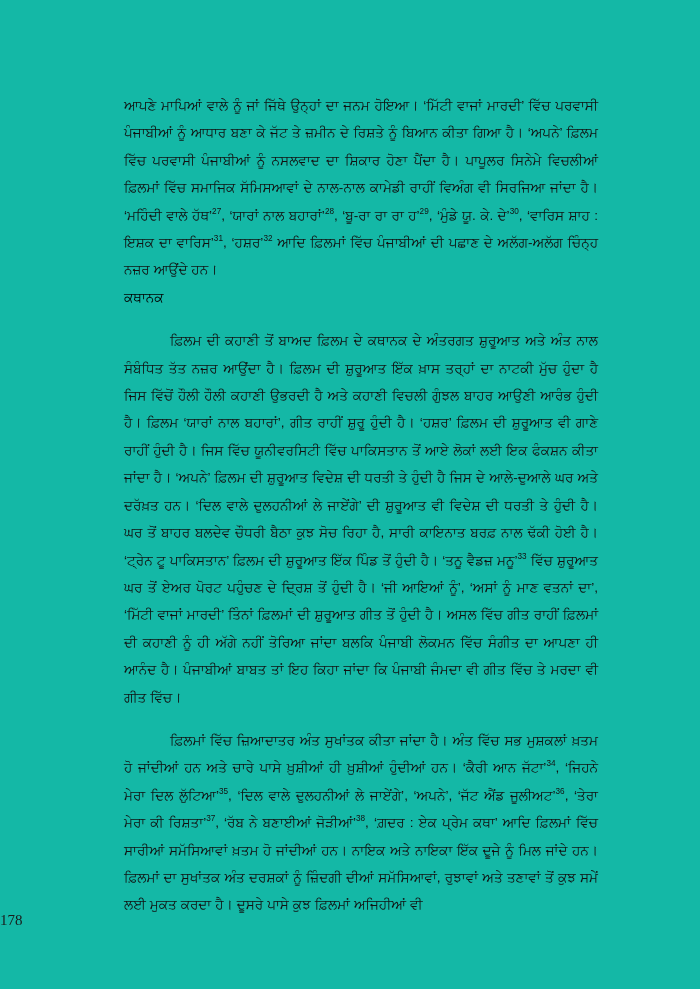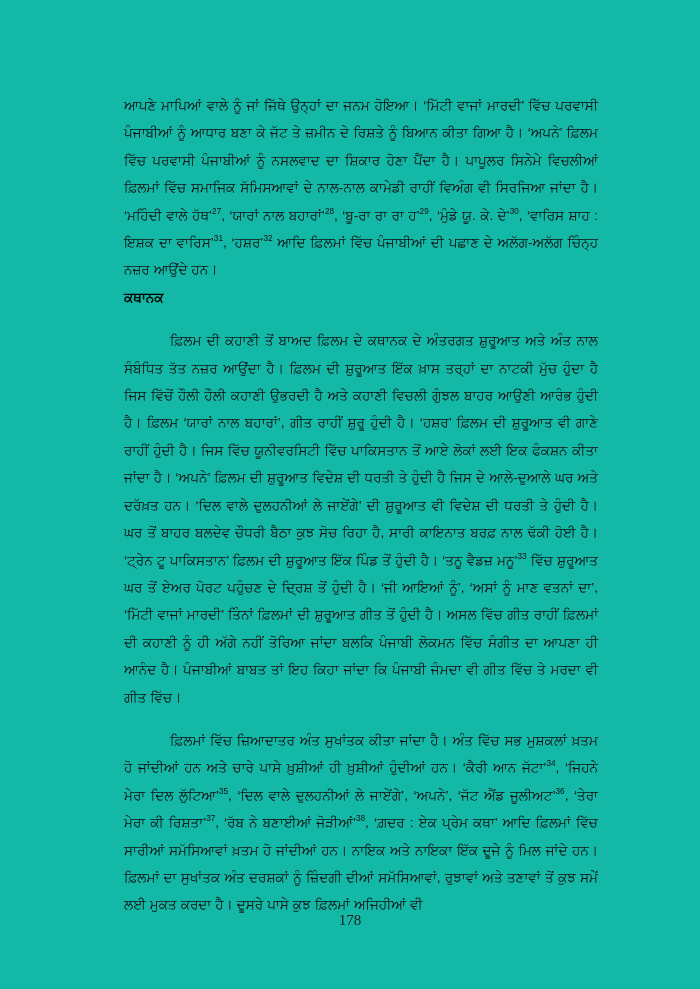--- a/index.html
+++ b/index.html
@@ -42,35 +42,35 @@
   }
   .para.indent {
     text-indent: 46px;
     margin-top: 16px;
   }
   .heading {
     margin: 0;
     padding: 0;
     font-size: 13.6px;
     line-height: 27.4px;
-    font-weight: bold;
+    font-weight: normal;
     text-align: left;
     color: #000000;
   }
   sup {
     font-size: 8.2px;
     vertical-align: super;
     line-height: 0;
   }
   .pagenum {
     position: absolute;
     left: 0;
     top: 912px;
     width: 700px;
-    text-align: center;
+    text-align: left;
     font-family: "Liberation Serif", "DejaVu Serif", serif;
     font-size: 15px;
     color: #1a1a1a;
   }
 </style>
 </head>
 <body>
 
 <div class="page">
 

